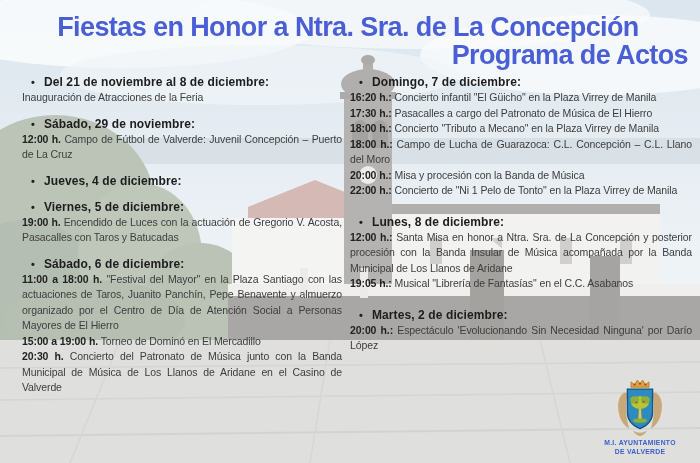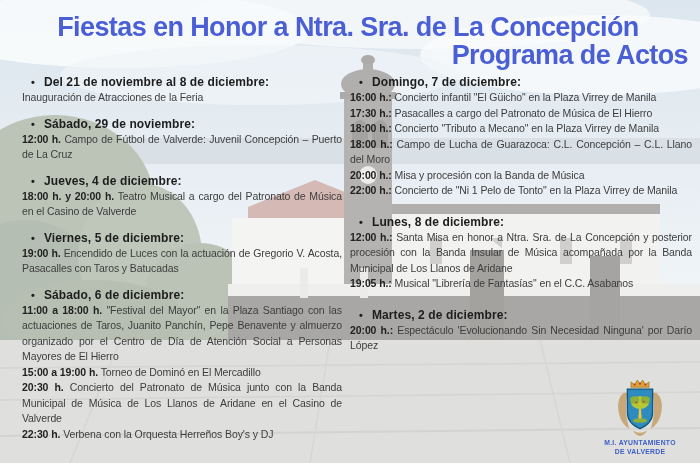--- a/index.html
+++ b/index.html
@@ -116,38 +116,36 @@
       <div class="event-group">
         <div class="event-date"><span class="bullet">•</span><span>Del  21 de noviembre al 8 de diciembre:</span></div>
         <div class="event-item">Inauguración de Atracciones de la Feria</div>
       </div>
       <div class="event-group">
         <div class="event-date"><span class="bullet">•</span><span>Sábado, 29 de noviembre:</span></div>
         <div class="event-item"><strong>12:00 h.</strong> Campo de Fútbol de Valverde: Juvenil Concepción – Puerto de La Cruz</div>
       </div>
       <div class="event-group">
         <div class="event-date"><span class="bullet">•</span><span>Jueves, 4 de diciembre:</span></div>
-        <div class="event-item"><strong>18:00 h. y 20:00 h.</strong> Teatro Musical a cargo del Patronato de Música en el Casino de Valverde</div>
       </div>
       <div class="event-group">
         <div class="event-date"><span class="bullet">•</span><span>Viernes, 5 de diciembre:</span></div>
         <div class="event-item"><strong>19:00 h.</strong> Encendido de Luces con la actuación de Gregorio V. Acosta, Pasacalles con Taros y Batucadas</div>
       </div>
       <div class="event-group">
         <div class="event-date"><span class="bullet">•</span><span>Sábado, 6 de diciembre:</span></div>
         <div class="event-item"><strong>11:00 a 18:00 h.</strong> "Festival del Mayor" en la Plaza Santiago con las actuaciones de Taros, Juanito Panchín, Pepe Benavente y almuerzo organizado por el Centro de Día de Atención Social a Personas Mayores de El Hierro</div>
         <div class="event-item"><strong>15:00 a 19:00 h.</strong> Torneo de Dominó en El Mercadillo</div>
         <div class="event-item"><strong>20:30 h.</strong> Concierto del Patronato de Música junto con la Banda Municipal  de Música de Los Llanos de Aridane en el Casino de Valverde</div>
-        <div class="event-item"><strong>22:30 h.</strong> Verbena con la Orquesta Herreños Boy's y DJ</div>
       </div>
     </div>
   <div class="col col-right" id="col-right">
       <div class="event-group">
         <div class="event-date"><span class="bullet">•</span><span>Domingo, 7 de diciembre:</span></div>
-        <div class="event-item"><strong>16:00 h.:</strong> Concierto infantil "El Güicho" en la Plaza Virrey de Manila</div>
+        <div class="event-item"><strong>16:20 h.:</strong> Concierto infantil "El Güicho" en la Plaza Virrey de Manila</div>
         <div class="event-item"><strong>17:30 h.:</strong> Pasacalles a cargo del Patronato de Música de El Hierro</div>
         <div class="event-item"><strong>18:00 h.:</strong> Concierto "Tributo a Mecano" en la Plaza Virrey de Manila</div>
         <div class="event-item"><strong>18:00 h.:</strong> Campo de Lucha de Guarazoca: C.L. Concepción – C.L. Llano del Moro</div>
         <div class="event-item"><strong>20:00 h.:</strong> Misa y procesión con la Banda de Música</div>
         <div class="event-item"><strong>22:00 h.:</strong> Concierto de "Ni 1 Pelo de Tonto" en la Plaza Virrey de Manila</div>
       </div>
       <div class="event-group">
         <div class="event-date"><span class="bullet">•</span><span>Lunes, 8 de diciembre:</span></div>
         <div class="event-item"><strong>12:00 h.:</strong> Santa Misa en honor a Ntra. Sra. de La Concepción y posterior procesión con la Banda Insular de Música acompañada por la Banda Municipal de Los Llanos de Aridane</div>
         <div class="event-item"><strong>19:05 h.:</strong> Musical "Librería de Fantasías" en el C.C. Asabanos</div>

